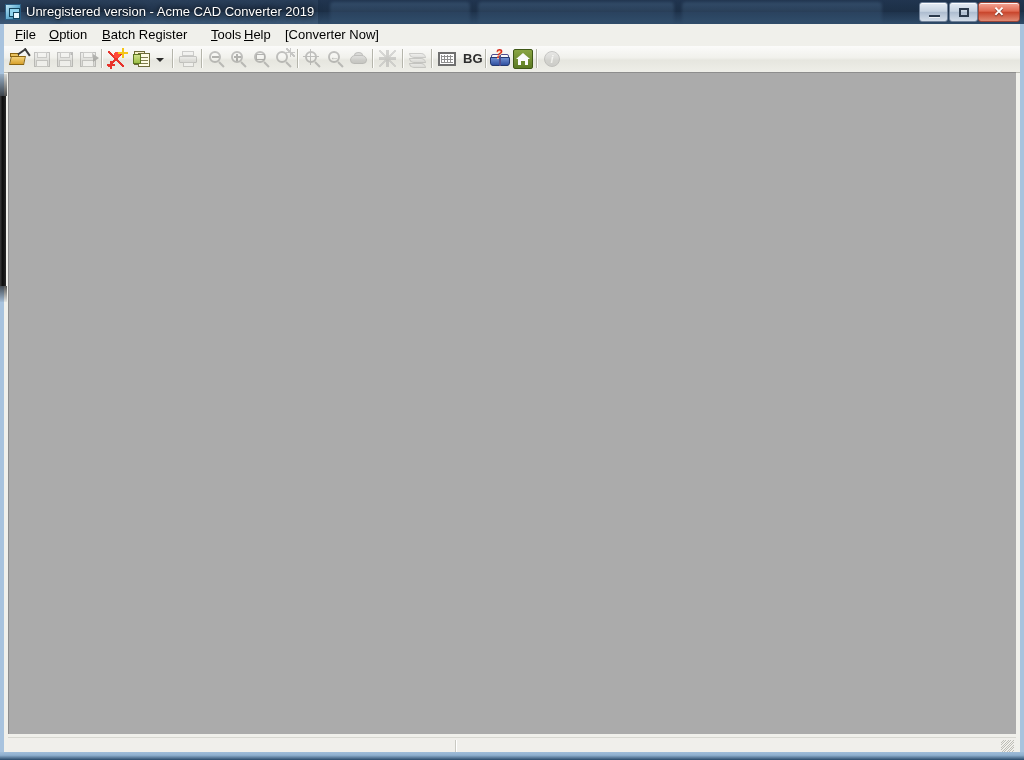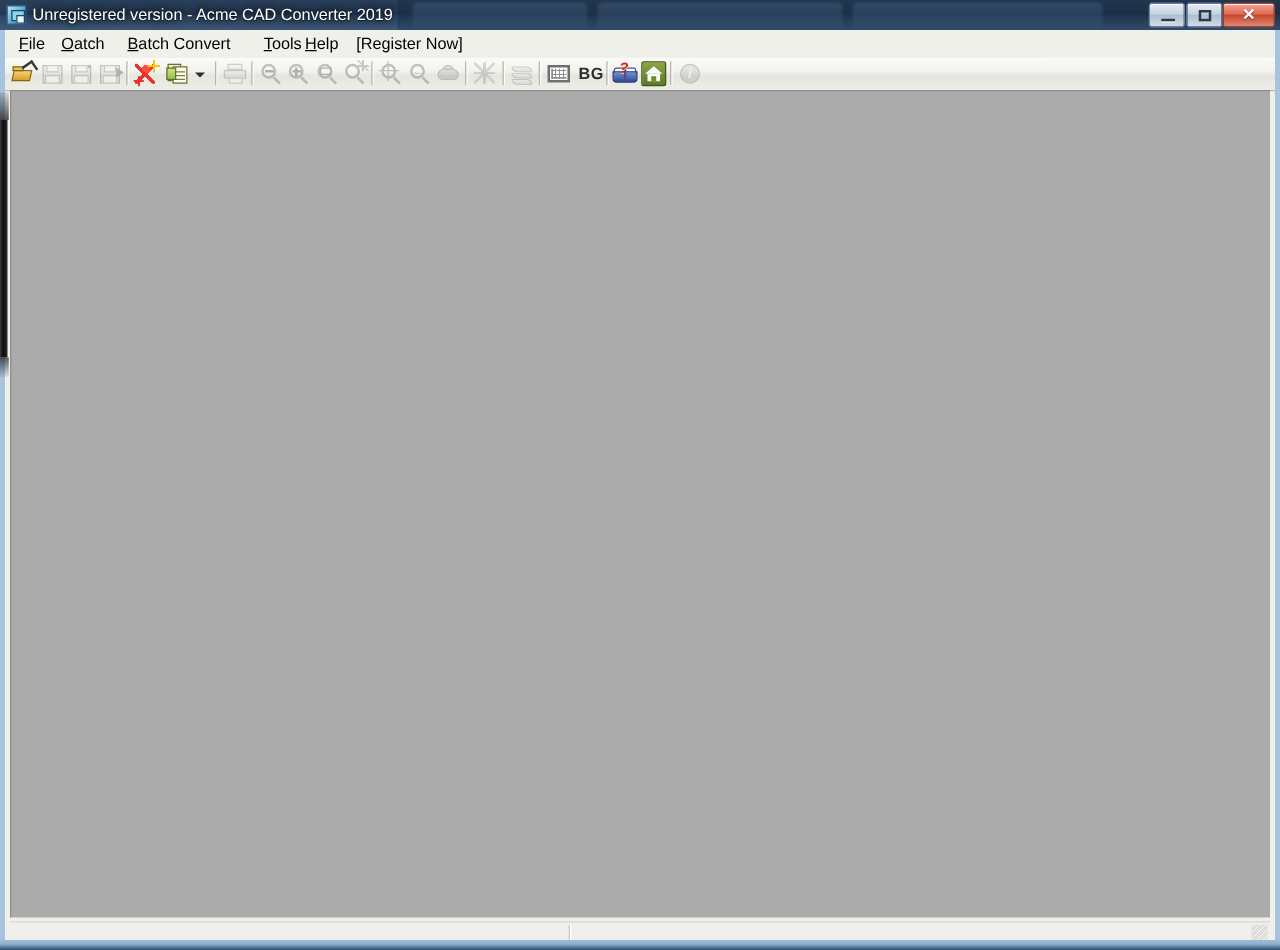--- a/index.html
+++ b/index.html
@@ -496,25 +496,25 @@
     </div>
     <div class="winbtn" id="btn-close">
       <span class="g">✕</span>
     </div>
   </div>
 
   <div id="clientframe"></div>
 
   <div id="menubar">
     <div class="menu-item" style="left:4px;"><u>F</u><span>ile</span></div>
-    <div class="menu-item" style="left:38px;"><u>O</u><span>atch</span></div>
-    <div class="menu-item" style="left:91px;"><u>B</u><span>atch Convert</span></div>
+    <div class="menu-item" style="left:38px;"><u>O</u><span>ption</span></div>
+    <div class="menu-item" style="left:91px;"><u>B</u><span>atch Register</span></div>
     <div class="menu-item" style="left:188px;margin-left:12px;"><u>T</u><span>ools</span></div>
     <div class="menu-item" style="left:233px;"><u>H</u><span>elp</span></div>
-    <div class="menu-item" style="left:274px;"><span>[Register Now]</span></div>
+    <div class="menu-item" style="left:274px;"><span>[Converter Now]</span></div>
   </div>
 
   <div id="toolbar">
 
     <div class="tbtn" style="left:4px;">
       <span class="ic ic-open">
           <i class="fb"></i>
           <i class="ft"></i>
           <i class="arw"></i>
         </span>

